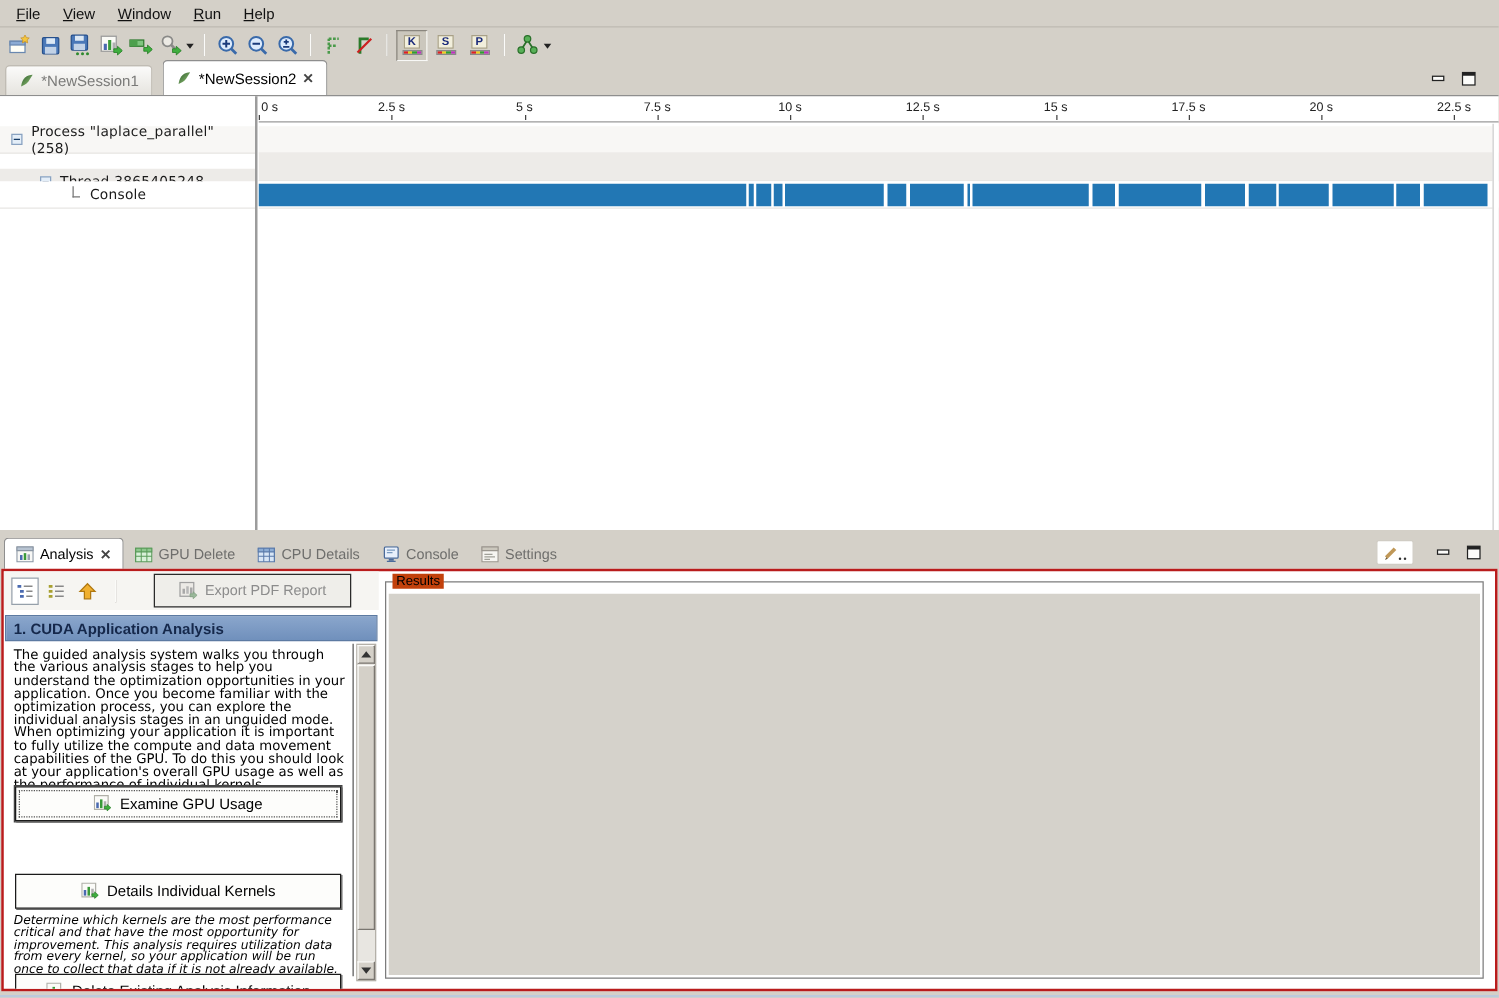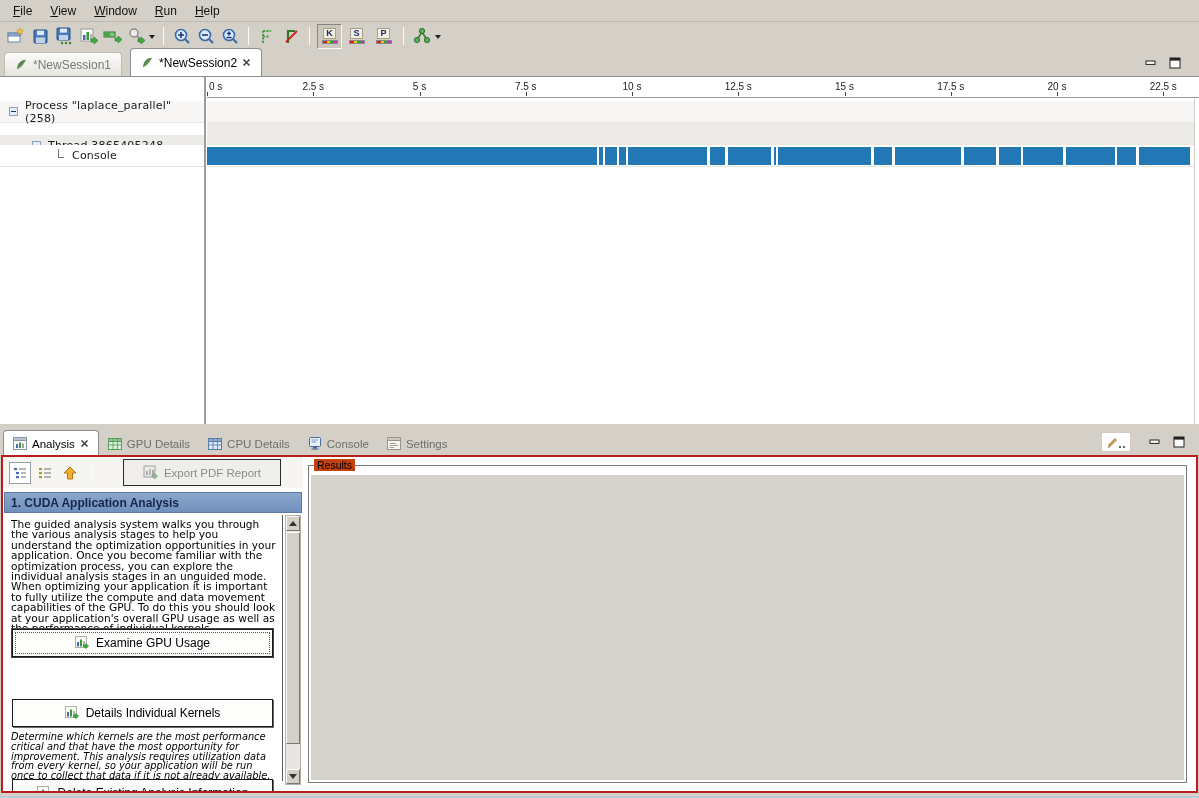--- a/index.html
+++ b/index.html
@@ -332,21 +332,21 @@
       <svg width="9" height="9" viewBox="0 0 9 9">
         <path d="M1.5 1.5 L7.5 7.5 M7.5 1.5 L1.5 7.5" stroke="#444" stroke-width="1.6"></path>
       </svg>
     </div>
     <div class="btab">
       <svg width="14" height="12" viewBox="0 0 14 12">
         <rect x="0.5" y="0.5" width="13" height="11" fill="#d8f0d8" stroke="#5a9a5a"></rect>
         <rect x="0.5" y="0.5" width="13" height="3" fill="#8ec88e" stroke="#5a9a5a"></rect>
         <path d="M5 0.5 V11.5 M9.5 0.5 V11.5 M0.5 7 H13.5" stroke="#5a9a5a" stroke-width="0.8"></path>
       </svg>
-      <span>GPU Details</span>
+      <span>GPU Delete</span>
     </div>
     <div class="btab">
       <svg width="14" height="12" viewBox="0 0 14 12">
         <rect x="0.5" y="0.5" width="13" height="11" fill="#d8e6f6" stroke="#5a7aaa"></rect>
         <rect x="0.5" y="0.5" width="13" height="3" fill="#8cacd4" stroke="#5a7aaa"></rect>
         <path d="M5 0.5 V11.5 M9.5 0.5 V11.5 M0.5 7 H13.5" stroke="#5a7aaa" stroke-width="0.8"></path>
       </svg>
       <span>CPU Details</span>
     </div>
     <div class="btab">

